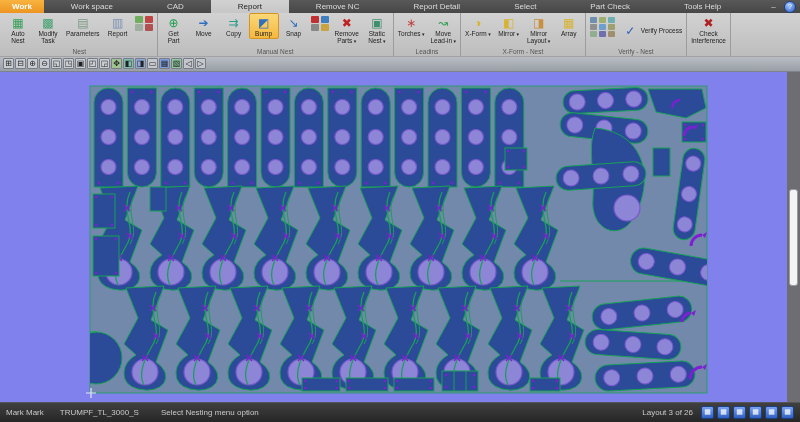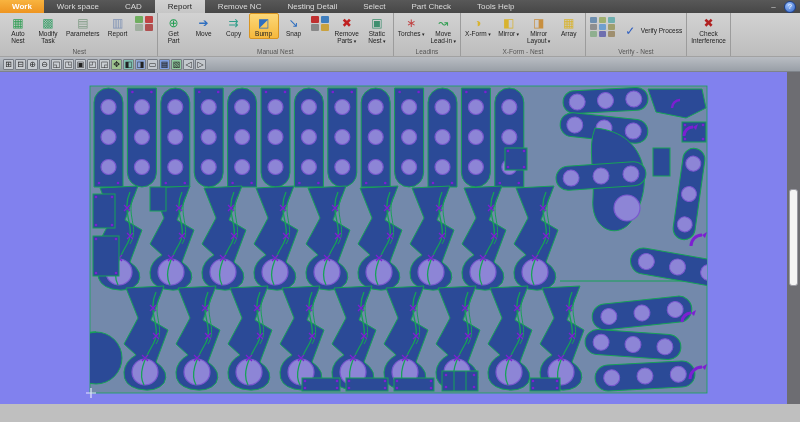--- a/index.html
+++ b/index.html
@@ -2,21 +2,21 @@
 <html><head>
 <meta charset="utf-8">
 <style>
   html,body{margin:0;padding:0;width:800px;height:422px;overflow:hidden;
     font-family:"Liberation Sans",sans-serif;background:#bfbfbf;}
   .app{width:800px;height:422px;display:flex;flex-direction:column;}
 
   
   .tabbar{height:13px;background:linear-gradient(#585858,#474747);display:flex;
     align-items:stretch;font-size:8px;color:#dcdcdc;position:relative;}
-  .tab{padding:0 13px;line-height:13px;cursor:default;white-space:nowrap;}
+  .tab{padding:0 27px;line-height:13px;cursor:default;white-space:nowrap;}
   .tab.file{background:linear-gradient(#f8b440,#ee9420);color:#fff;font-weight:bold;padding:0 12px;}
   .tab.selected{background:linear-gradient(#d2d2d2,#c6c6c6);color:#222;}
   .winbtns{position:absolute;right:4px;top:1px;display:flex;gap:5px;align-items:center;height:11px;}
   .winbtn{width:11px;height:9px;font-size:8px;line-height:9px;text-align:center;color:#ddd;}
   .helpbtn{width:10px;height:10px;border-radius:50%;background:radial-gradient(circle at 35% 30%,#9fc4ff,#2f62c4);
     color:#fff;font-size:7px;line-height:10px;text-align:center;border:1px solid #1d3f88;}
 
   
   .ribbon{height:43px;background:linear-gradient(#d2d2d2,#bdbdbd);display:flex;
     border-bottom:1px solid #a2a2a2;padding-left:2px;}
@@ -61,21 +61,21 @@
 <body>
 
 <div class="app">
 
   <div class="tabbar">
     <div class="tab file">Work</div>
       <div class="tab">Work space</div>
       <div class="tab">CAD</div>
       <div class="tab selected">Report</div>
       <div class="tab">Remove NC</div>
-      <div class="tab">Nesting Detail</div>
+      <div class="tab">Report Detail</div>
       <div class="tab">Select</div>
       <div class="tab">Part Check</div>
       <div class="tab">Tools Help</div>
       <div class="winbtns">
       <span class="winbtn">–</span>
       <span class="helpbtn">?</span>
     </div>
   </div>
 
   <div class="ribbon">
@@ -637,14 +637,29 @@
           <circle cx="533" cy="316" r="1.3" fill="#7d1fd2"></circle>
           <circle cx="557" cy="316" r="1.3" fill="#7d1fd2"></circle>
         </g>
         <path d="M86,321 h10 M91,316 v10" stroke="#e6e6ff" stroke-width="1.2" fill="none"></path>
       </svg>
     <div class="vframe">
       <div class="vthumb"></div>
     </div>
   </div>
 
+  <div class="statusbar">
+    <span>Mark Mark</span>
+    <span class="sp1">TRUMPF_TL_3000_S</span>
+    <span class="sp2">Select Nesting menu option</span>
+    <span class="spacer"></span>
+    <span>Layout 3 of 26</span>
+    <span class="navicons">
+        <span class="navicon">▦</span>
+        <span class="navicon">▦</span>
+        <span class="navicon">▦</span>
+        <span class="navicon">▦</span>
+        <span class="navicon">▦</span>
+        <span class="navicon">▦</span>
+      </span>
+  </div>
 
 </div>
 
 </body></html>

